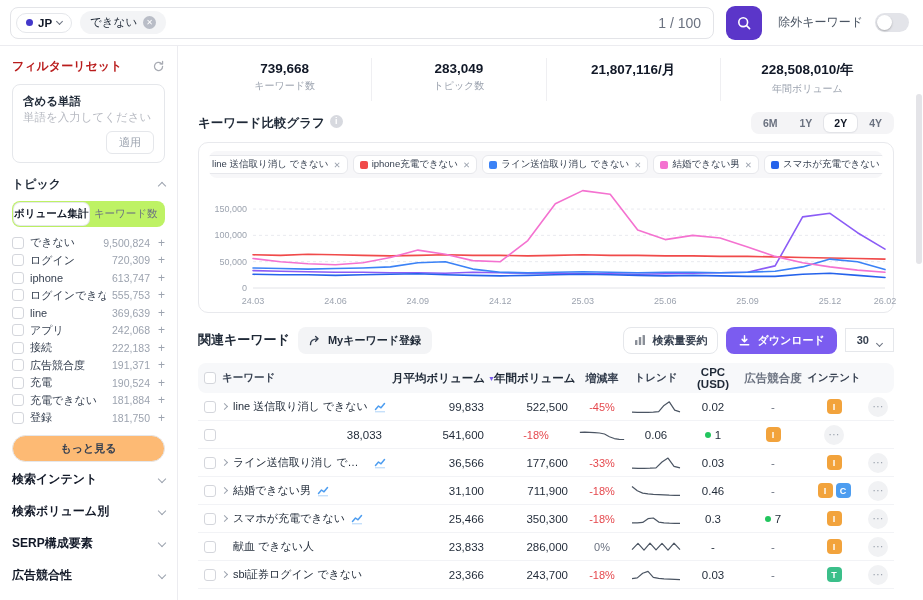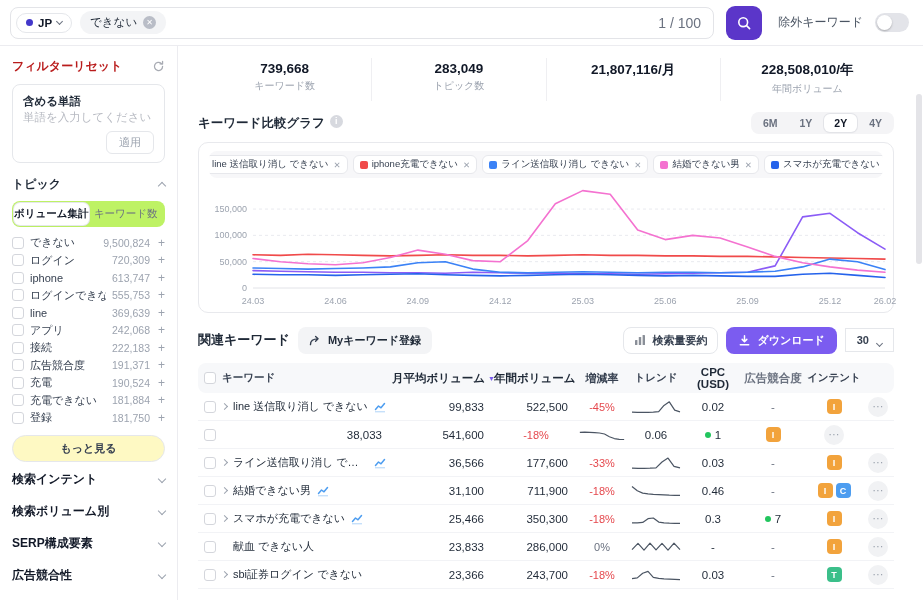--- a/index.html
+++ b/index.html
@@ -38,21 +38,21 @@
   .ib-apply { display:block; margin-left:auto; border:1px solid #E5E7EB; background:#fff; border-radius:6px; padding:3px 12px; font-size:11px; color:#9CA3AF; font-family:inherit; }
   .topic-head { display:flex; justify-content:space-between; align-items:center; font-weight:700; font-size:12px; margin-bottom:8px; }
   .seg { display:flex; background:#bef264; border-radius:8px; padding:2px; margin-bottom:7px; }
   .seg-item { flex:1; text-align:center; font-size:10.5px; padding:4px 0; color:#6B7280; border-radius:6px; cursor:pointer; white-space:nowrap; }
   .seg-item.active { background:#fff; color:#111827; font-weight:700; box-shadow:0 0 0 1px #E5E7EB, 0 1px 2px rgba(0,0,0,.06); }
   .titem { display:flex; align-items:center; gap:6px; height:17.5px; font-size:11px; color:#374151; cursor:pointer; }
   .cb { width:12px; height:12px; border:1.2px solid #D4D6DC; border-radius:3px; background:#fff; flex:none; }
   .tlabel { flex:1; white-space:nowrap; overflow:hidden; }
   .tcount { color:#9CA3AF; font-size:10.5px; white-space:nowrap; }
   .tplus { color:#9CA3AF; font-size:12px; width:9px; text-align:right; cursor:pointer; }
-  .more-btn { width:100%; border:1px solid #E5E7EB; background:#fef9c3; border-radius:15px; padding:5px 0; font-size:11px; font-weight:700; color:#374151; margin:8px 0 2px; font-family:inherit; }
+  .more-btn { width:100%; border:1px solid #E5E7EB; background:#fdba74; border-radius:15px; padding:5px 0; font-size:11px; font-weight:700; color:#374151; margin:8px 0 2px; font-family:inherit; }
   .side-sec { display:flex; justify-content:space-between; align-items:center; height:32px; font-weight:700; font-size:12px; color:#111827; cursor:pointer; }
 
   
   .chev { display:inline-block; width:6px; height:6px; border-right:1.4px solid #9CA3AF; border-bottom:1.4px solid #9CA3AF; }
   .chev.down { transform:rotate(45deg); margin-top:-2px; }
   .chev.up { transform:rotate(-135deg); margin-top:3px; }
   .chev.right { transform:rotate(-45deg); width:5px; height:5px; flex:none; }
   .chev.tiny { width:5px; height:5px; border-color:#6B7280; }
 
   

